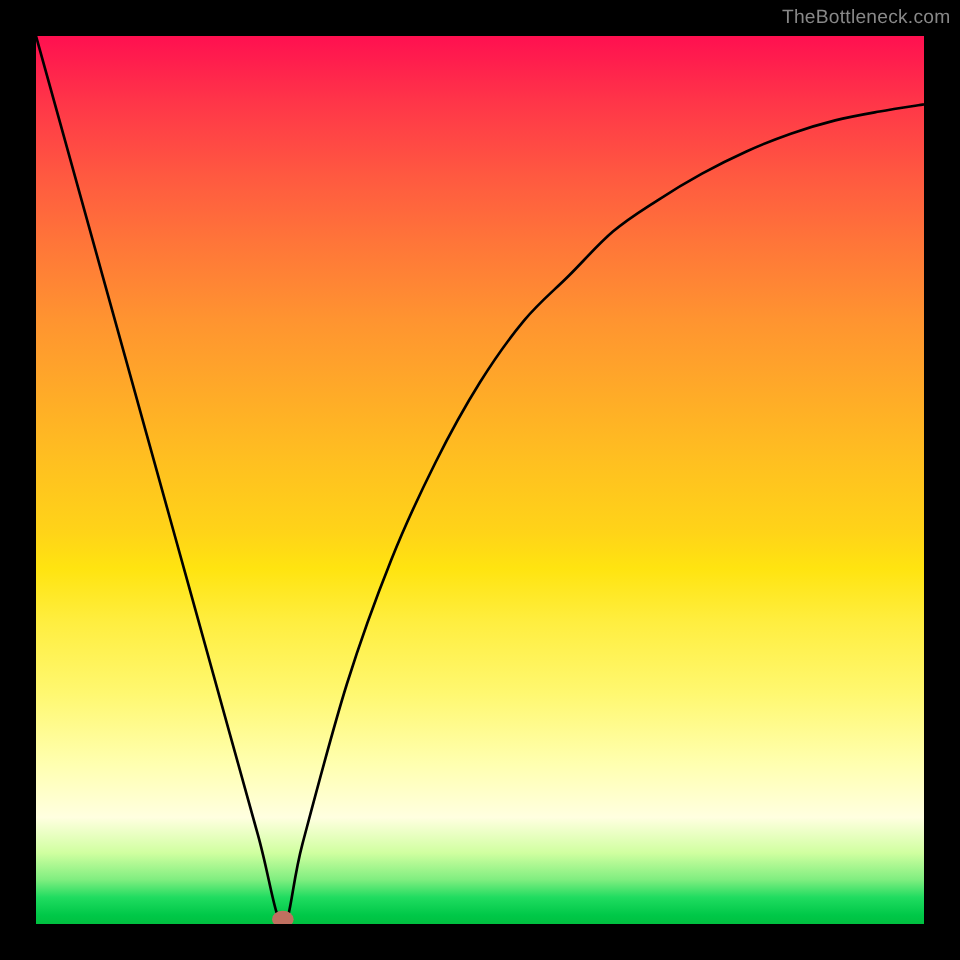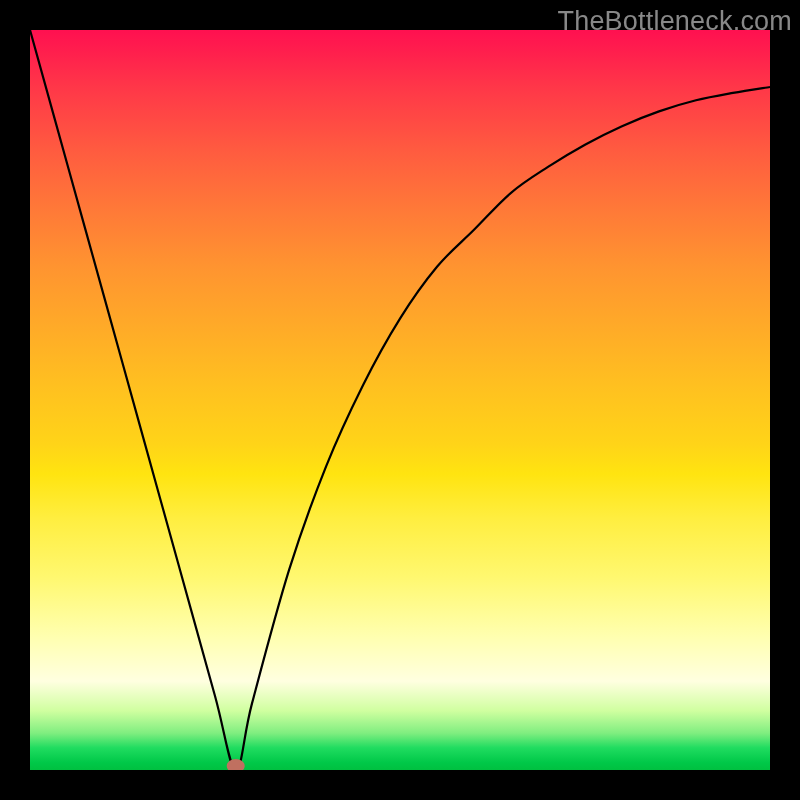--- a/index.html
+++ b/index.html
@@ -45,21 +45,21 @@
     height: 740px;
   }
   .curve { stroke: #000; stroke-width: 2.2; fill: none; }
   .dot { fill: #c07060; stroke: rgba(0,0,0,0); }
   .watermark {
     position: absolute;
     top: 6px;
     right: 8px;
     color: #888;
     font-family: Arial, Helvetica, sans-serif;
-    font-size: 27px;
+    font-size: 16px;
     font-weight: 500;
     letter-spacing: 0.2px;
   }
 </style>
 </head>
 <body>
 
 <div class="container">
   <div class="plot-area">
     <svg viewBox="0 0 740 740">

